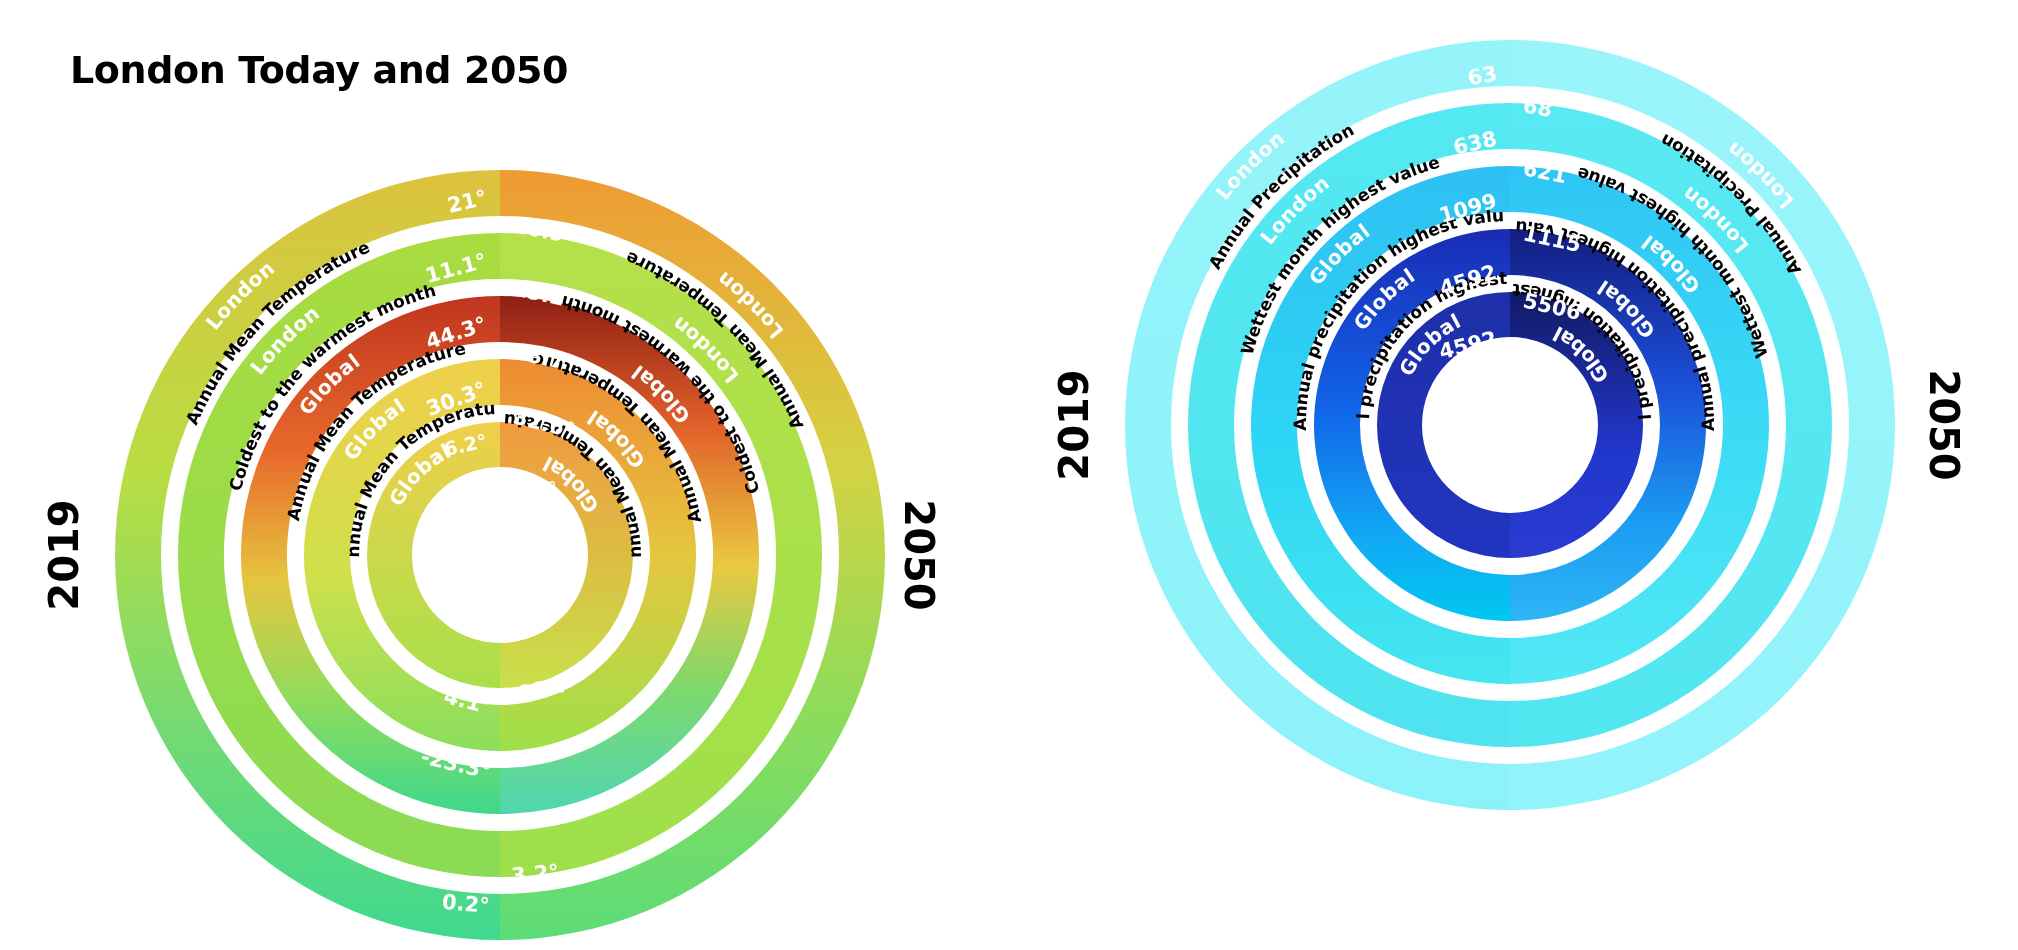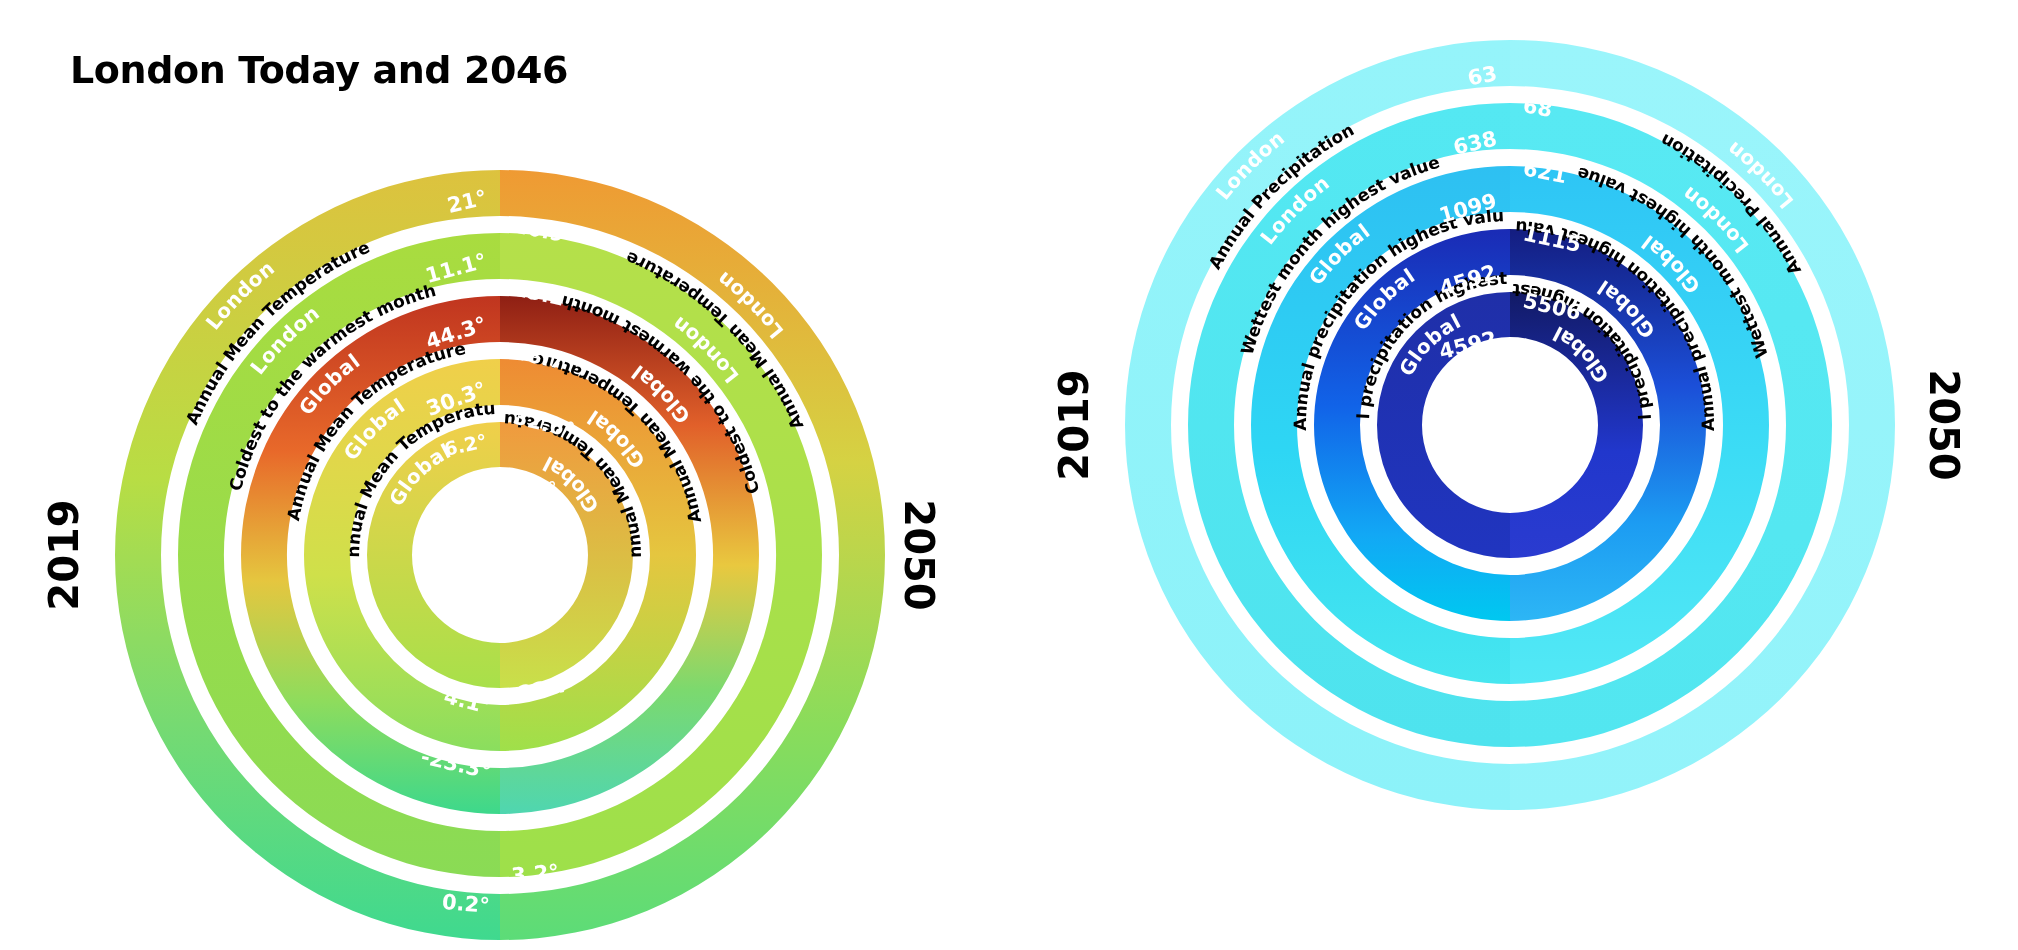--- a/index.html
+++ b/index.html
@@ -29,21 +29,21 @@
   .ringlabel-black{
     font-family:"DejaVu Sans",sans-serif;
     font-size:17px;font-weight:700;fill:#000000;
   }
 </style>
 </head>
 <body>
 
 <div id="stage">
 
-  <div id="page-title">London Today and 2046</div>
+  <div id="page-title">London Today and 2050</div>
 
   <div class="chart" id="chart-temperature" style="left:0;top:0;width:1010px;height:950px;">
     <svg width="1010" height="950" viewBox="0 0 1010 950">
       <defs>
 
         <linearGradient id="t-l0" x1="0" y1="0" x2="0" y2="1">
           <stop offset="0%" stop-color="#f0cf4a"></stop>
             <stop offset="100%" stop-color="#a8e04a"></stop>
         </linearGradient>
         <linearGradient id="t-r0" x1="0" y1="0" x2="0" y2="1">

